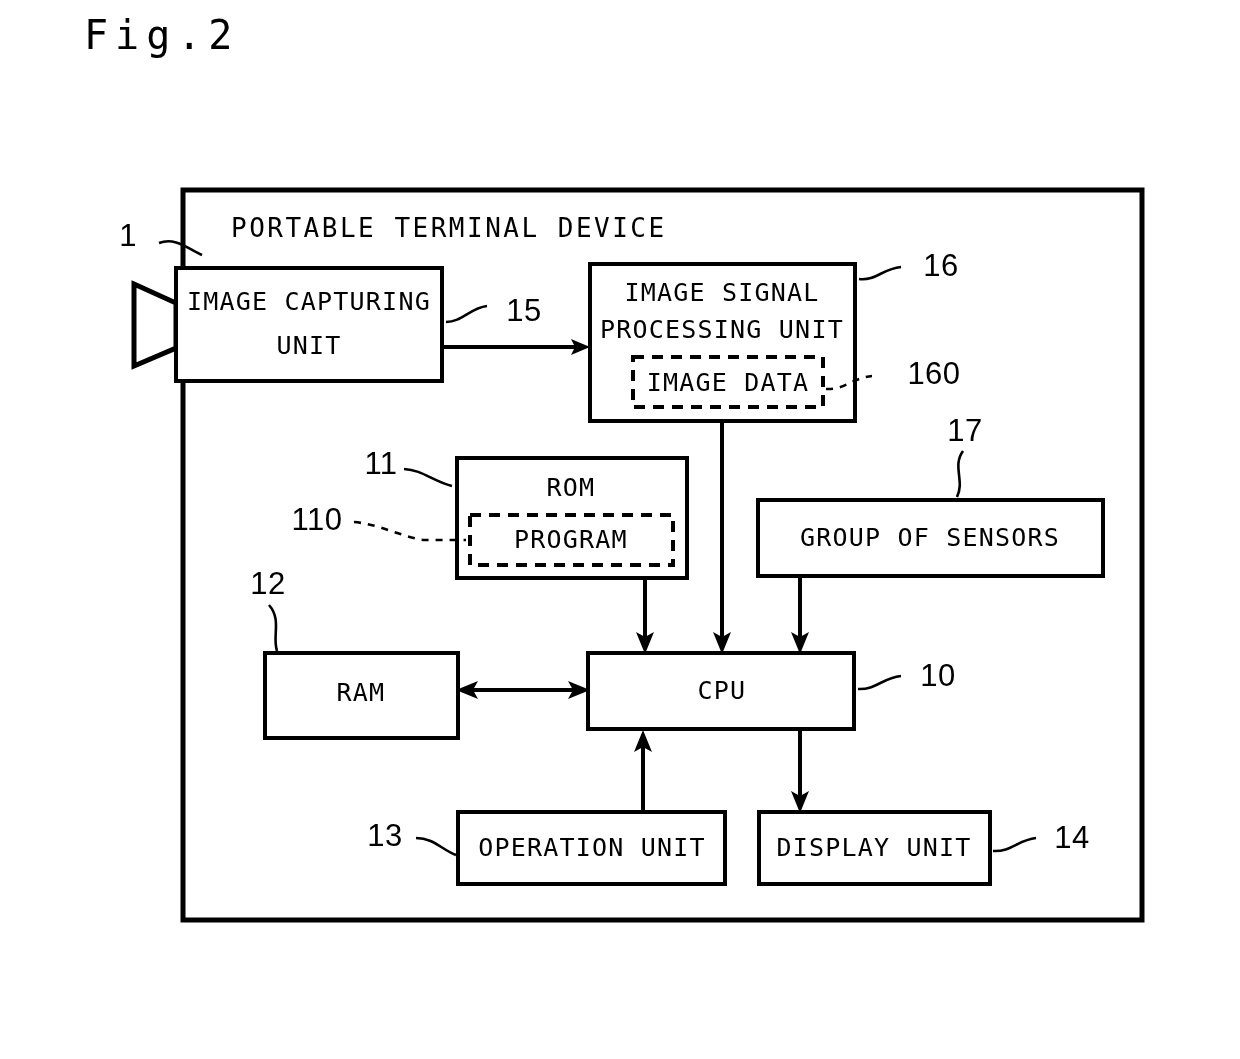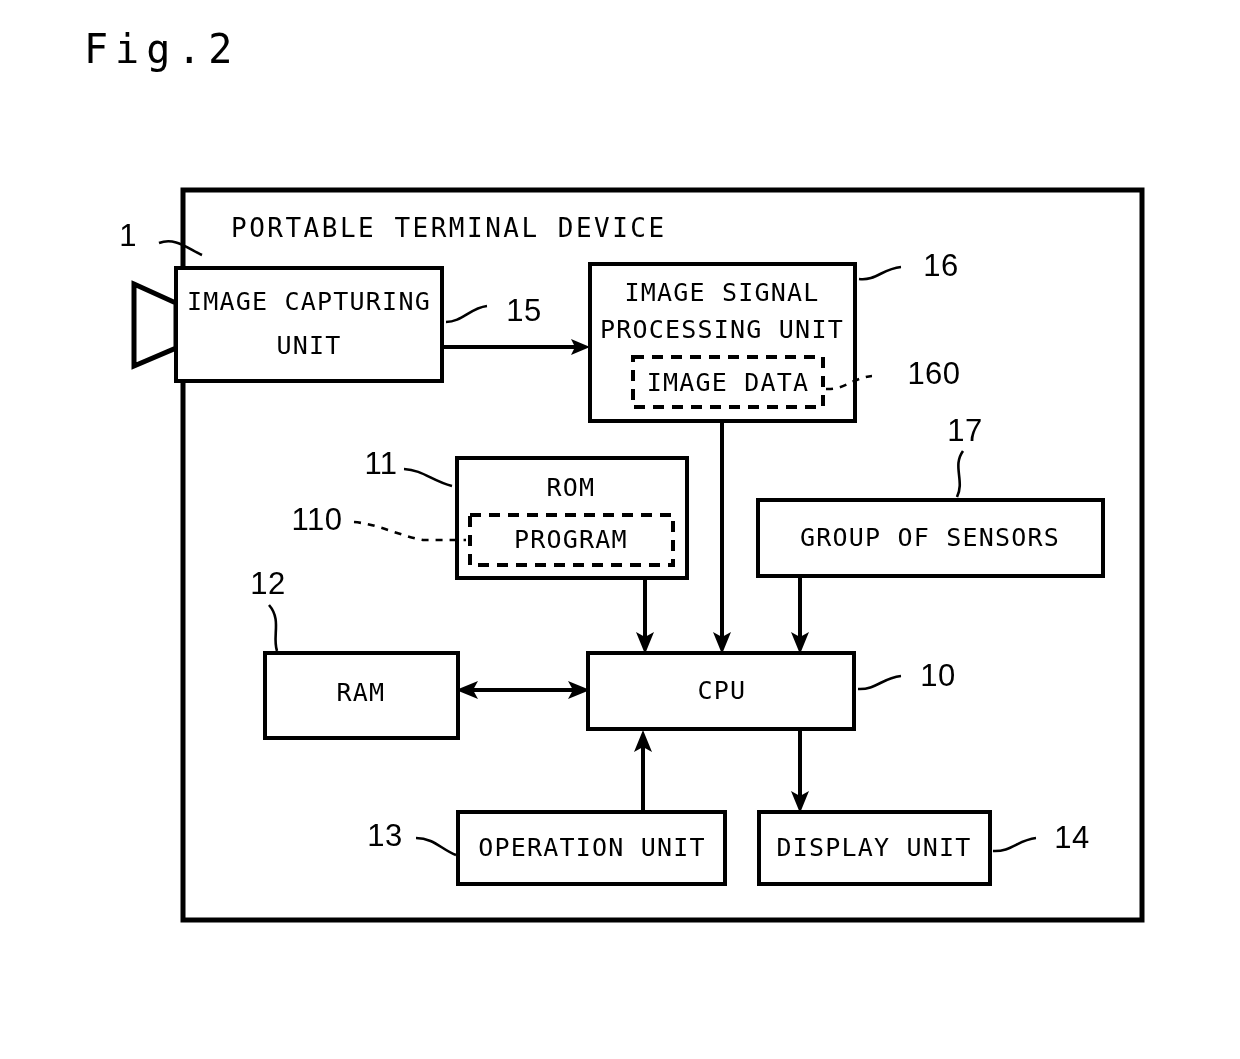--- a/index.html
+++ b/index.html
@@ -11,21 +11,21 @@
     width: 1240px;
     height: 1059px;
     position: relative;
     font-family: "DejaVu Sans Mono", "Liberation Mono", monospace;
     color: #000000;
     overflow: hidden;
   }
   #figure-title {
     position: absolute;
     left: 84px;
-    top: 26px;
+    top: 12px;
     font-size: 40px;
     letter-spacing: 7px;
     font-family: "DejaVu Sans Mono", "Liberation Mono", monospace;
     white-space: nowrap;
     text-align: right;
   }
   svg#diagram {
     position: absolute;
     left: 0;
     top: 0;

